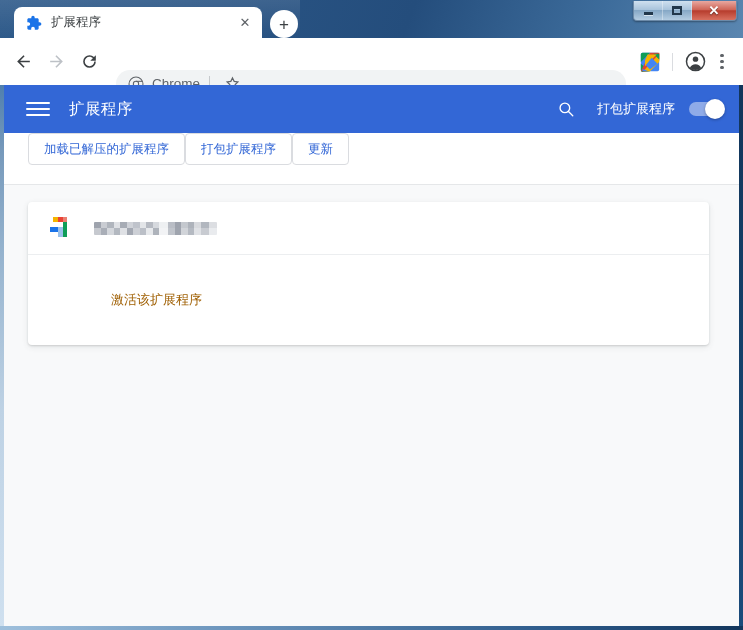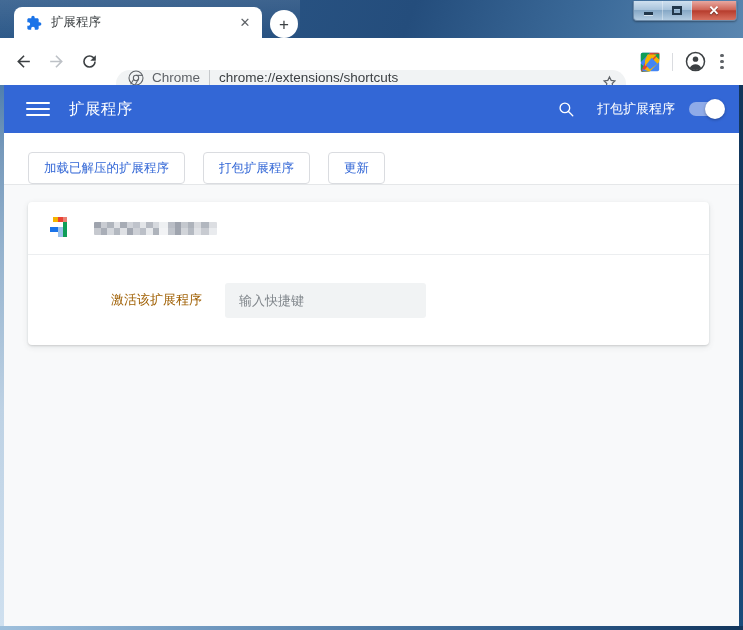--- a/index.html
+++ b/index.html
@@ -111,21 +111,21 @@
   }
   .nav-btn {
     width: 30px; height: 30px; flex: 0 0 30px;
     display: flex; align-items: center; justify-content: center;
     border-radius: 50%; cursor: pointer; margin-right: 3px;
   }
   .nav-btn svg { display: block; }
   #omnibox {
     flex: 1 1 auto; height: 28px; margin-left: 9px; margin-right: 6px;
     background: #f1f3f4; border-radius: 14px;
-    display: flex; align-items: flex-start;
+    display: flex; align-items: center;
     padding: 0 4px 0 12px; cursor: text; margin-top: 44px;
   }
   #omnibox-chrome-icon { width: 16px; height: 16px; flex: 0 0 16px; margin-right: 8px; }
   #omnibox-scheme {
     font-size: 13.5px; color: #5f6368; white-space: nowrap;
   }
   #omnibox-divider {
     width: 1px; height: 16px; background: #c6c9cc; margin: 0 9px; flex: 0 0 1px;
   }
   #omnibox-url {
@@ -204,22 +204,22 @@
     content: ""; position: absolute; right: -2px; top: -3px;
     width: 20px; height: 20px; border-radius: 50%; background: #fff;
     box-shadow: 0 1px 3px rgba(0,0,0,0.3);
   }
 
   
   #ext-actions {
     position: absolute; left: 0; top: 48px; width: 735px; height: 52px;
     background: #fff;
     border-bottom: 1px solid #e5e7e9;
-    display: flex; align-items: flex-end;
-    padding-left: 24px; gap: 18px;
+    display: flex; align-items: flex-start;
+    padding-left: 24px; 
   }
   .ext-action-btn {
     height: 32px; padding: 0 15px;
     border: 1px solid #dadce0; border-radius: 4px;
     background: #fff; color: #3367d6;
     font-size: 12.5px;
     font-family: "Liberation Sans", "DejaVu Sans", sans-serif;
     display: flex; align-items: center; cursor: pointer;
   }
 
@@ -334,21 +334,20 @@
         <svg width="16" height="16" viewBox="0 0 24 24">
           <circle cx="12" cy="12" r="10.5" fill="none" stroke="#5f6368" stroke-width="1.6"></circle>
           <circle cx="12" cy="12" r="4" fill="none" stroke="#5f6368" stroke-width="1.6"></circle>
           <path d="M12 8h9.2" stroke="#5f6368" stroke-width="1.6" fill="none"></path>
           <path d="M8.5 14L4 21.5" stroke="#5f6368" stroke-width="1.6" fill="none"></path>
           <path d="M15.5 14L11 21.8" stroke="#5f6368" stroke-width="1.6" fill="none"></path>
         </svg>
       </span>
       <span id="omnibox-scheme">Chrome</span>
       <span id="omnibox-divider"></span>
-      <span id="omnibox-url">chrome://extensions/shortcuts</span>
       <span id="bookmark-star">
         <svg width="17" height="17" viewBox="0 0 24 24">
           <path fill="none" stroke="#5f6368" stroke-width="1.7" d="M12 4.2l2.35 4.77 5.26.77-3.8 3.71.9 5.24L12 16.22l-4.71 2.47.9-5.24-3.8-3.71 5.26-.77z"></path>
         </svg>
       </span>
     </div>
 
     <div id="ext-toolbar-icon">
       <svg width="20" height="20" viewBox="0 0 24 24">
         <rect x="1" y="1" width="22" height="22" rx="2" fill="#4285f4"></rect>
@@ -465,20 +464,19 @@
           <span class="px" style="left:87px;top:6px;width:7px;height:7px;background:#d1d4d9"></span>
           <span class="px" style="left:94px;top:6px;width:6px;height:7px;background:#b5bac2"></span>
           <span class="px" style="left:100px;top:6px;width:7px;height:7px;background:#e0e2e6"></span>
           <span class="px" style="left:107px;top:6px;width:8px;height:7px;background:#c8cbd1"></span>
           <span class="px" style="left:115px;top:6px;width:8px;height:7px;background:#e9ebee"></span>
         </span>
       </div>
 
       <div id="card-row">
         <div id="row-label">激活该扩展程序</div>
-        <input id="shortcut-input" type="text" placeholder="输入快捷键" style="">
       </div>
     </div>
 
   </div>
 
   <div id="page-bottom-edge"></div>
 </div>
 
 </body></html>

